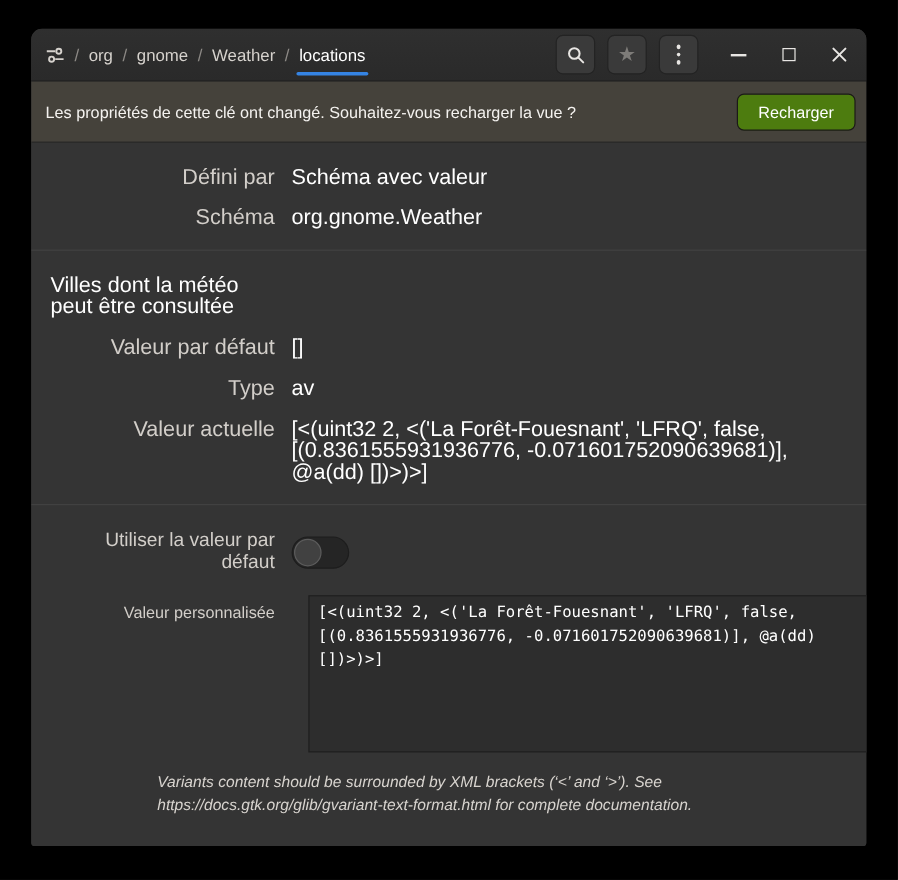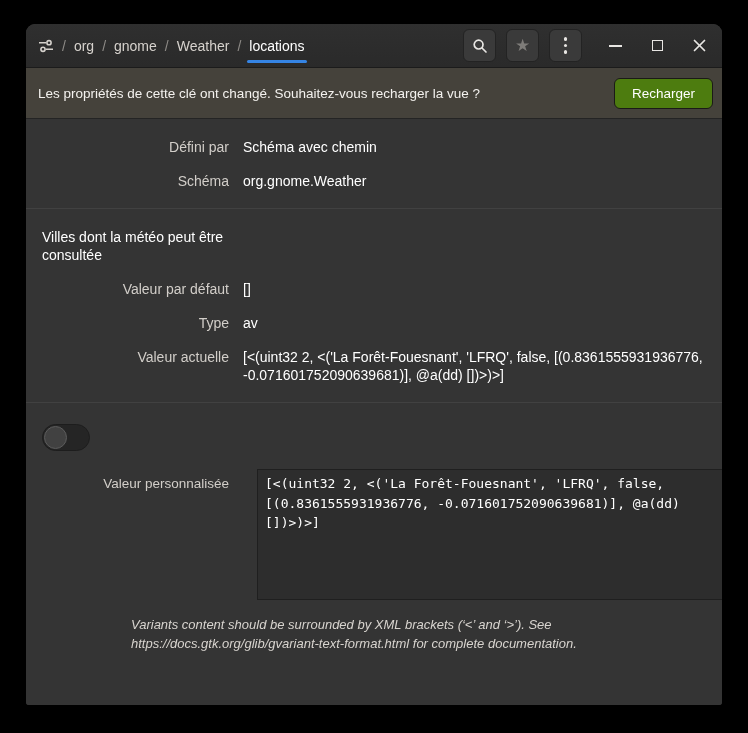--- a/index.html
+++ b/index.html
@@ -46,21 +46,21 @@
     margin-left:auto; height:31px; padding:0 17px; background:#4d7c0f;
     border:1px solid #1b1a17; border-radius:6px; color:#ffffff; font-size:13.5px;
     display:flex; align-items:center; cursor:pointer;
   }
   
   .content { height:586px; background:#343434; }
   .section { padding:11px 16px 10px; }
   .sep-line { height:1px; background:#414141; }
   .prow {
     display:grid; grid-template-columns:187px 1fr; column-gap:14px;
-    padding:8px 0; font-size:14px; line-height:18px; align-items:baseline;
+    padding:8px 0; font-size:18px; line-height:18px; align-items:baseline;
   }
   .plabel { text-align:right; color:#d2cec9; }
   .pvalue { color:#ffffff; word-wrap:break-word; }
   
   .toggle-row { display:grid; grid-template-columns:187px 1fr; column-gap:14px; align-items:center; padding:10px 0 6px; }
   .switch {
     width:48px; height:27px; border-radius:14px; background:#252525;
     border:1px solid #1d1d1d; position:relative; cursor:pointer;
   }
   .switch .knob {
@@ -148,21 +148,21 @@
   <div class="infobar">
     <span class="infobar-msg">Les propriétés de cette clé ont changé. Souhaitez-vous recharger la vue ?</span>
     <div class="reload-btn">Recharger</div>
   </div>
 
   <div class="content">
 
     <div class="section">
       <div class="prow">
         <span class="plabel">Défini par</span>
-        <span class="pvalue">Schéma avec chemin</span>
+        <span class="pvalue">Schéma avec valeur</span>
       </div>
       <div class="prow">
         <span class="plabel">Schéma</span>
         <span class="pvalue">org.gnome.Weather</span>
       </div>
     </div>
 
     <div class="sep-line"></div>
 
     <div class="section">
@@ -180,20 +180,21 @@
       <div class="prow">
         <span class="plabel">Valeur actuelle</span>
         <span class="pvalue">[&lt;(uint32 2, &lt;('La Forêt-Fouesnant', 'LFRQ', false, [(0.8361555931936776, -0.071601752090639681)], @a(dd) [])&gt;)&gt;]</span>
       </div>
     </div>
 
     <div class="sep-line"></div>
 
     <div class="section">
       <div class="toggle-row">
+        <span class="plabel">Utiliser la valeur par défaut</span>
         <div class="switch">
           <div class="knob"></div>
         </div>
       </div>
 
       <div class="custom-row">
         <span class="plabel">Valeur personnalisée</span>
         <textarea class="custom-textarea" spellcheck="false" style="">[&lt;(uint32 2, &lt;('La Forêt-Fouesnant', 'LFRQ', false, [(0.8361555931936776, -0.071601752090639681)], @a(dd) [])&gt;)&gt;]</textarea>
       </div>
 

